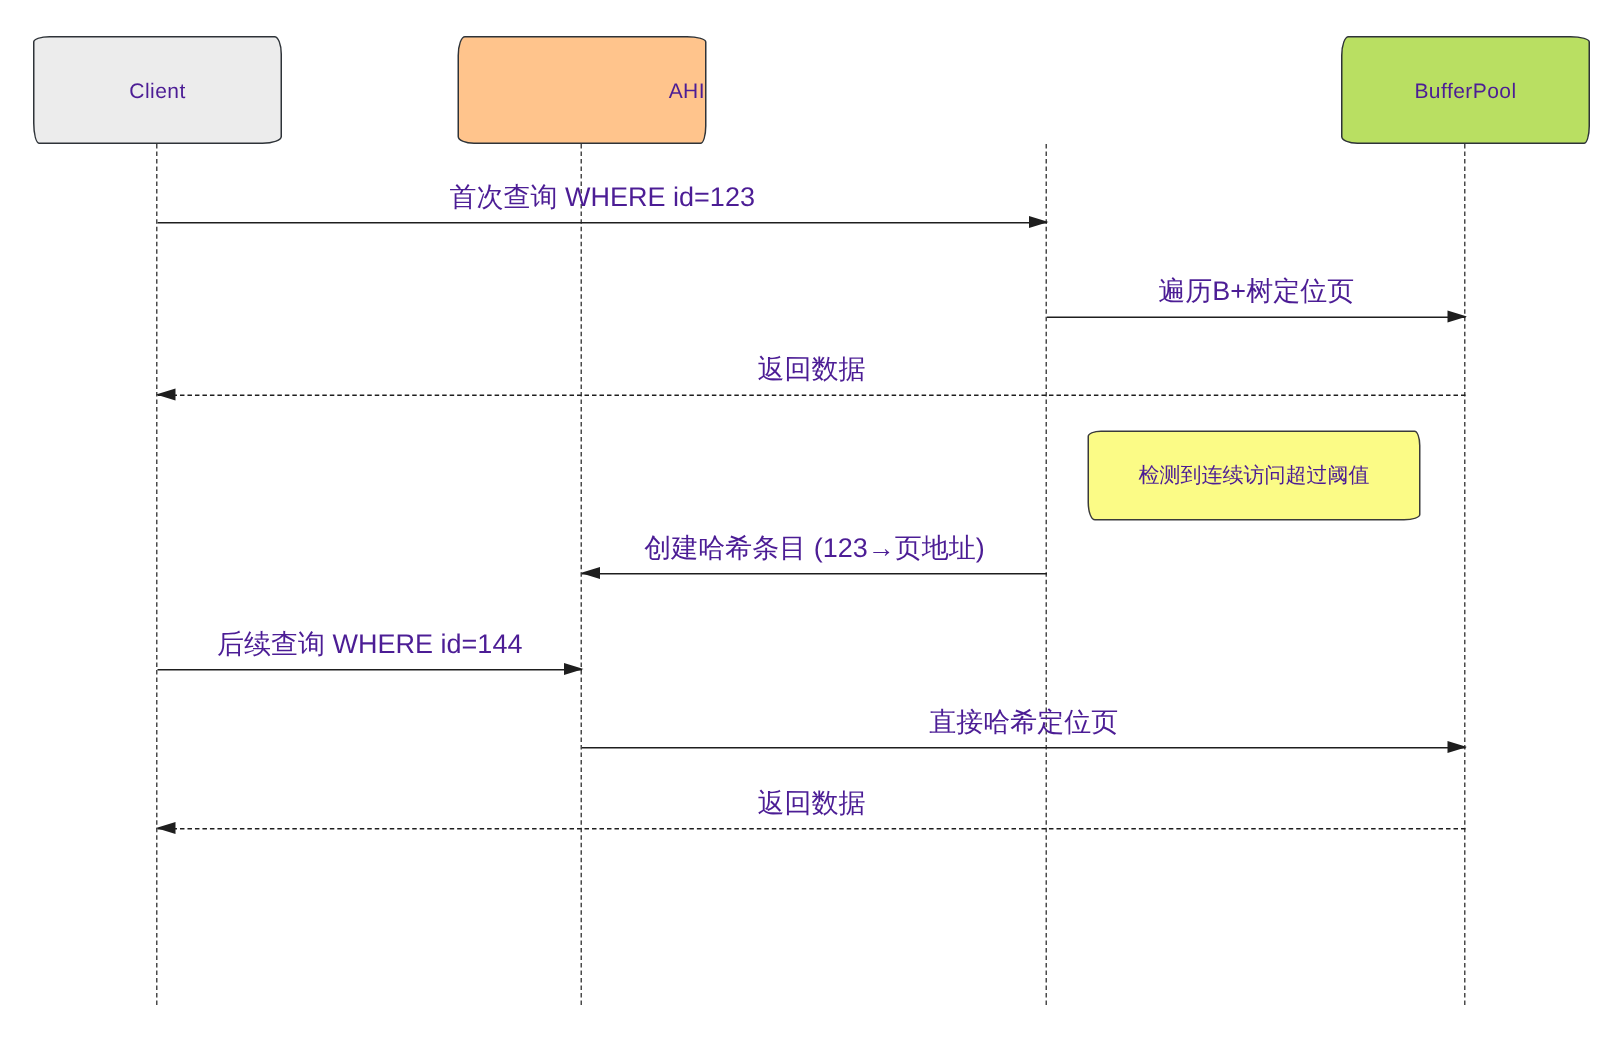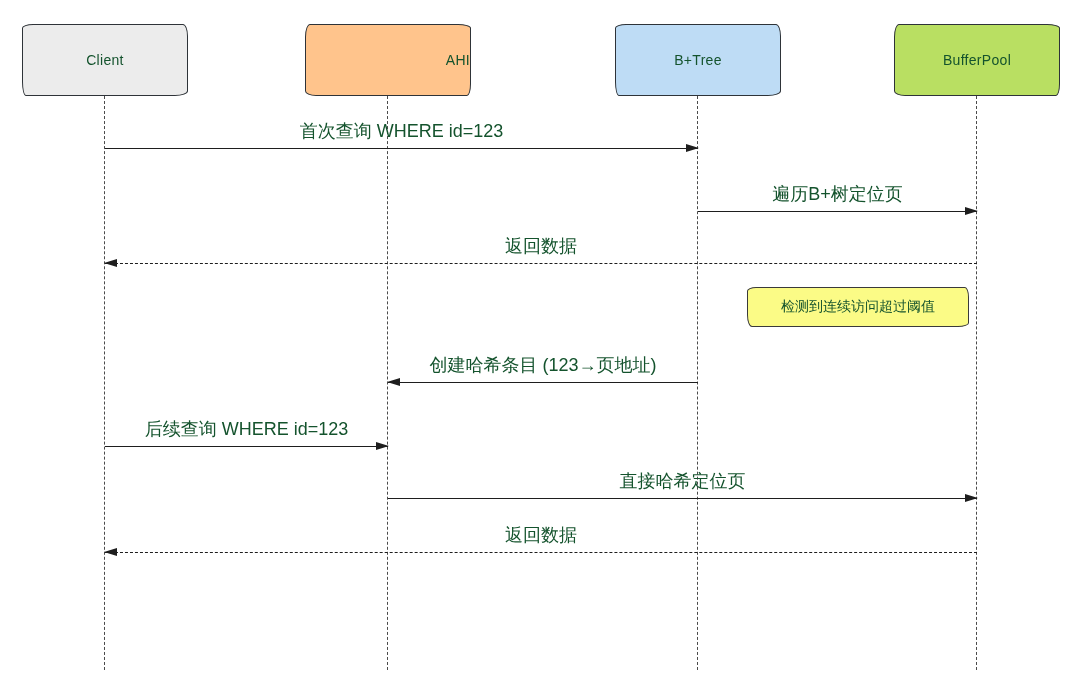--- a/index.html
+++ b/index.html
@@ -5,21 +5,21 @@
   * { margin: 0; padding: 0; box-sizing: border-box; }
   html, body { background: #ffffff; }
   body { font-family: "Liberation Sans", "DejaVu Sans", sans-serif; }
 
   .canvas {
     position: relative;
     width: 1080px;
     height: 695px;
     background: #ffffff;
     overflow: hidden;
-    color: #14532d;
+    color: #4c1d95;
   }
 
   
   .actor {
     position: absolute;
     top: 24px;
     width: 166px;
     height: 72px;
     border: 1.7px solid #2e3338;
     display: flex;
@@ -65,43 +65,39 @@
   }
   .arrowhead.right { right: -1px; border-left: 13px solid #1e1e1e; }
   .arrowhead.left  { left: -1px;  border-right: 13px solid #1e1e1e; }
 
   
   .note {
     position: absolute;
     left: 725px;
     top: 287px;
     width: 222px;
-    height: 40px;
+    height: 60px;
     border: 1.5px solid #3a3a3a;
     border-radius: 9px 4px 11px 5px / 4px 10px 4px 12px;
     display: flex;
     align-items: center;
     justify-content: center;
     font-size: 14px;
-    margin-left: 22px;
   }
 </style>
 </head>
 <body>
 
 <div class="canvas">
 
   <div class="actor sketch-a" style="left: 22px; background-color: rgb(236, 236, 236);">
     <span>Client</span>
   </div>
   <div class="actor sketch-b" style="left: 305px; background-color: rgb(255, 196, 140); justify-content: flex-end;">
     <span>AHI</span>
-  </div>
-  <div class="actor sketch-a" style="left: 615px; background-color: rgb(190, 220, 245);">
-    <span>B+Tree</span>
   </div>
   <div class="actor sketch-b" style="left: 894px; background-color: rgb(185, 223, 98);">
     <span>BufferPool</span>
   </div>
 
   <div class="lifeline" style="left:104px"></div>
   <div class="lifeline" style="left:387px"></div>
   <div class="lifeline" style="left:697px"></div>
   <div class="lifeline" style="left:976px"></div>
 
@@ -127,21 +123,21 @@
     <span>检测到连续访问超过阈值</span>
   </div>
 
   <div class="msg" style="left:388px;top:382px;width:310px">
     <span class="msg-label">创建哈希条目 (123→页地址)</span>
     <div class="msg-line"></div>
     <span class="arrowhead left"></span>
   </div>
 
   <div class="msg" style="left:105px;top:446px;width:283px">
-    <span class="msg-label">后续查询 WHERE id=123</span>
+    <span class="msg-label">后续查询 WHERE id=144</span>
     <div class="msg-line"></div>
     <span class="arrowhead right"></span>
   </div>
 
   <div class="msg" style="left:388px;top:498px;width:589px">
     <span class="msg-label">直接哈希定位页</span>
     <div class="msg-line"></div>
     <span class="arrowhead right"></span>
   </div>
 

